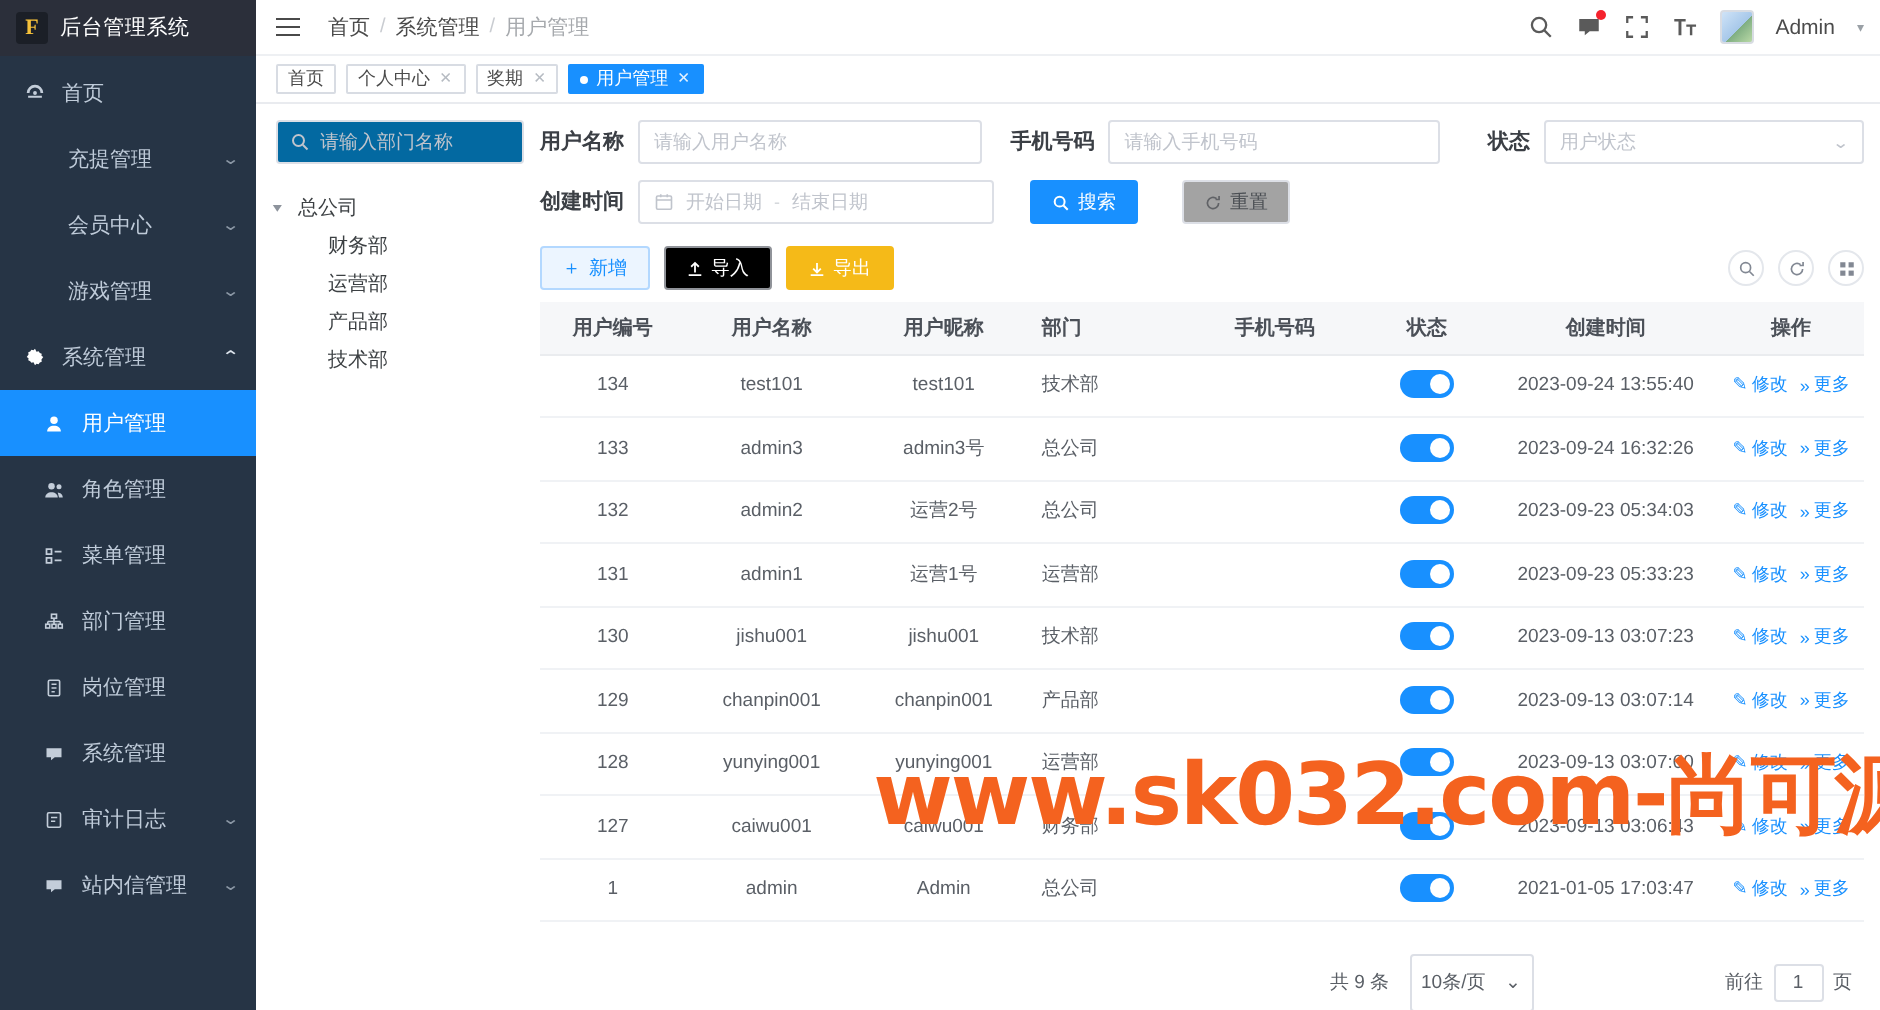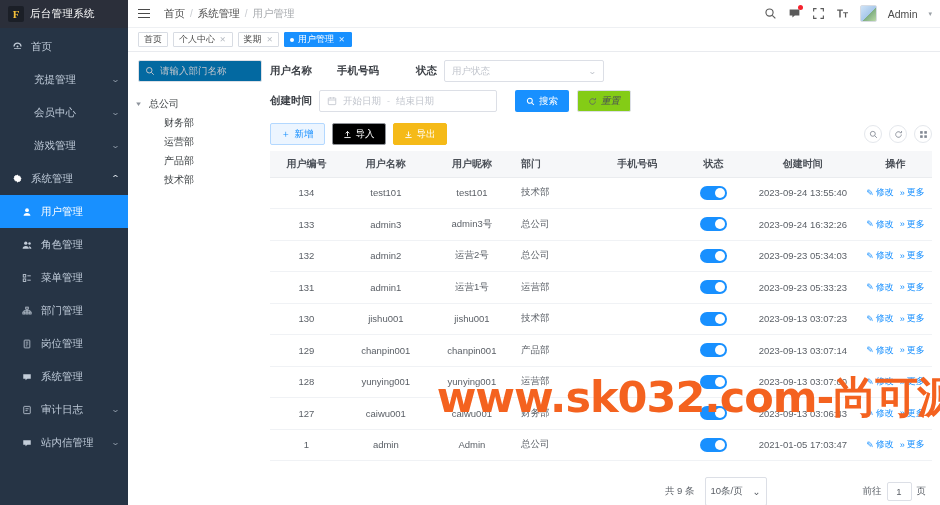--- a/index.html
+++ b/index.html
@@ -130,21 +130,21 @@
   .fin .sel-caret { font-size: 8px; color: #c0c4cc; transform: scaleX(1.3); }
   .date-sep { color: #d2d5da; font-size: 9px; }
   .gap-lg { width: 30px; }
   .gap-md { width: 18px; }
   .btn {
     height: 22px; border-radius: 2px; font-size: 9.5px; display: flex;
     align-items: center; justify-content: center; gap: 4px; cursor: pointer;
     padding: 0 10px; white-space: nowrap; border: 1px solid transparent;
   }
   .btn-search { background: #1890ff; color: #fff; }
-  .btn-reset { background: #84cc16; color: #4b4f54; border-color: #dcdfe6; margin-left: 8px; font-style: italic; }
+  .btn-reset { background: #a3a3a3; color: #4b4f54; border-color: #dcdfe6; margin-left: 22px; }
 
   .toolbar { display: flex; align-items: center; gap: 7px; margin: 11px 0 6px; }
   .btn-add { background: #ecf5ff; color: #1890ff; border: 1px solid #b3d8ff; }
   .btn-import { background: #000000; color: #fff; border: 1px solid #909399; }
   .btn-export { background: #f5ba18; color: #fff; border: 1px solid #f5ba18; }
   .tool-right { margin-left: auto; display: flex; align-items: center; gap: 7px; }
   .round-btn {
     width: 18px; height: 18px; border-radius: 50%; border: 1px solid #e4e7ec;
     background: #fff; display: flex; align-items: center; justify-content: center;
     cursor: pointer; color: #7a8characters;
@@ -438,24 +438,30 @@
           </div>
         </div>
       </div>
 
       <div class="content">
 
         <div class="filters">
           <div class="frow">
             <div class="fgroup">
               <span class="flabel">用户名称</span>
+              <div class="fin w-user">
+                <span>请输入用户名称</span>
+              </div>
             </div>
             <span class="gap-md"></span>
             <div class="fgroup">
               <span class="flabel">手机号码</span>
+              <div class="fin w-phone">
+                <span>请输入手机号码</span>
+              </div>
             </div>
             <span class="gap-lg"></span>
             <div class="fgroup">
               <span class="flabel">状态</span>
               <div class="fin w-state">
                 <span>用户状态</span>
                 <span class="sel-caret">⌄</span>
               </div>
             </div>
           </div>

